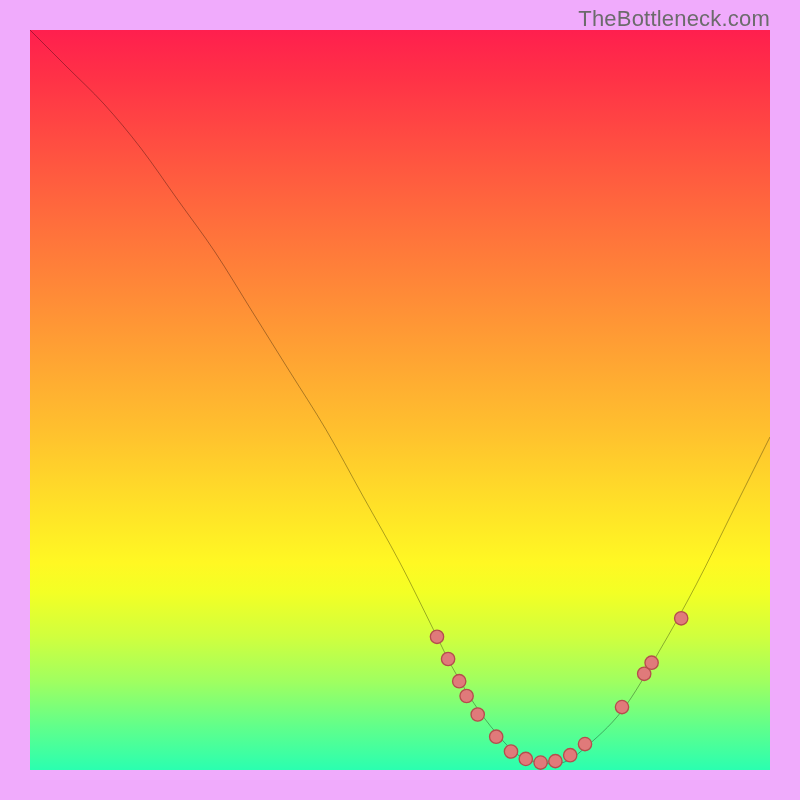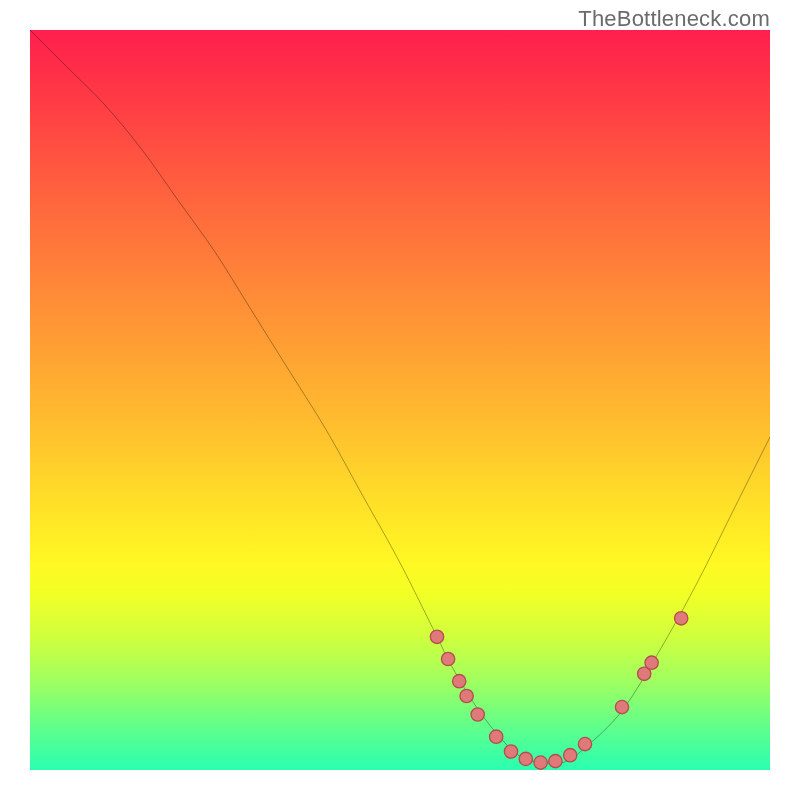--- a/index.html
+++ b/index.html
@@ -1,18 +1,18 @@
 <!DOCTYPE html>
 <html><head>
 <meta charset="utf-8">
 <style>
   * { margin: 0; padding: 0; box-sizing: border-box; }
   html, body { width: 800px; height: 800px; overflow: hidden; background: #000; }
   .container {
-    width: 800px; height: 800px; position: relative; background: #ffffff;
+    width: 800px; height: 800px; position: relative; background: #f0abfc;
   }
   .plot-area {
     position: absolute;
     left: 30px; top: 30px;
     width: 740px; height: 740px;
     background: linear-gradient(to bottom,
       #ff1f4e 0%,
       #ff3047 6%,
       #ff5640 18%,
       #ff7a3a 30%,

